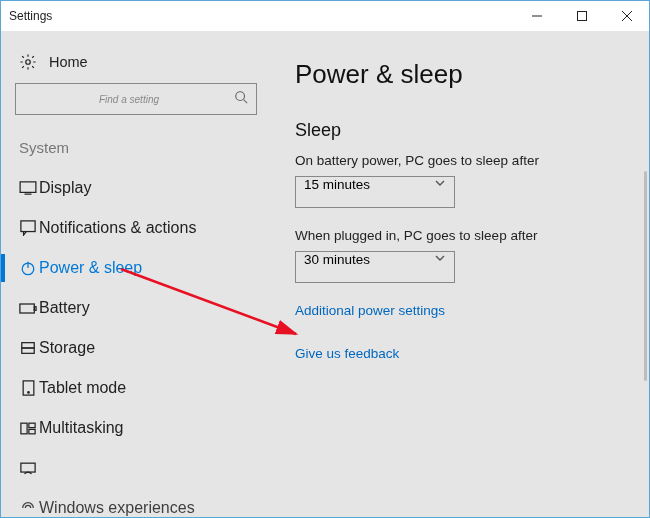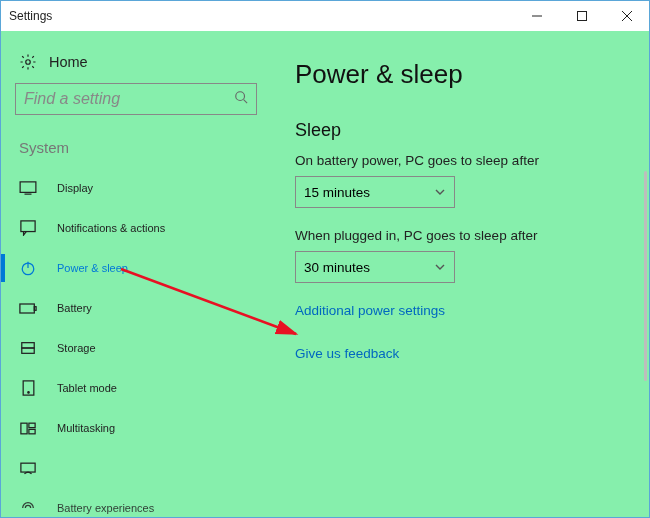--- a/index.html
+++ b/index.html
@@ -1,57 +1,57 @@
 <!DOCTYPE html>
 <html><head>
 <meta charset="utf-8">
 <style>
   * { box-sizing: border-box; margin: 0; padding: 0; font-family: "Segoe UI", Arial, sans-serif; }
   html, body { width: 650px; height: 518px; overflow: hidden; }
   .window {
-    width: 650px; height: 518px; background: #86efac; position: relative;
+    width: 650px; height: 518px; background: #e5e5e5; position: relative;
     border: 1px solid #5aa6d8;
   }
   .titlebar {
     height: 30px; display: flex; align-items: center; padding-left: 8px;
     font-size: 12px; color: #222; background: #fff;
   }
   .titlebar .spacer { flex: 1; }
   .win-btn {
     width: 45px; height: 30px; display: flex; align-items: center; justify-content: center;
     font-size: 14px; color: #222; cursor: pointer;
   }
   .win-btn svg { width: 10px; height: 10px; stroke: #222; stroke-width: 1; fill: none; }
   .body { display: flex; height: calc(100% - 30px); }
   .sidebar { width: 270px; padding: 16px 14px 0 14px; overflow: hidden; }
   .home-row { display: flex; align-items: center; gap: 12px; font-size: 14.5px; color: #222; padding: 6px 4px 12px 4px; cursor: pointer; }
   .gear { width: 18px; height: 18px; display:flex; align-items:center; justify-content:center;}
   .search {
     display: flex; align-items: center; border: 1px solid #888; height: 32px;
     padding: 0 8px; margin-bottom: 24px;
   }
-  .search input { flex:1; border:none; outline:none; font-size: 16px; color:#666; font-style: italic; background: transparent;}
+  .search input { flex:1; border:none; outline:none; font-size: 10px; color:#666; font-style: italic; background: transparent; text-align: center;}
   .search input::placeholder { color:#888; font-style: italic; }
   .category { font-size: 15px; color: #777; padding: 0 4px 12px 4px; }
   .nav-item {
-    display: flex; align-items: center; gap: 20px; height: 40px; padding: 0 4px;
-    font-size: 11px; color: #222; cursor: pointer;
+    display: flex; align-items: center; gap: 2px; height: 40px; padding: 0 4px;
+    font-size: 16px; color: #222; cursor: pointer;
   }
   .nav-item.active { color: #0078d7; position: relative;}
   .nav-item.active::before {
     content:""; position:absolute; left:-14px; top:6px; bottom:6px; width:4px; background:#0078d7;
   }
   .nav-item .icon { width:18px; height:18px; display:flex; align-items:center; justify-content:center; color: inherit;}
   .nav-item .icon svg { stroke: currentColor; fill: none; stroke-width:1.4; }
   .content { flex:1; padding: 28px 10px 0 24px; position: relative; overflow:hidden;}
   .content h1 { font-size: 26px; font-weight: 400; margin-bottom: 30px; color:#111;}
   .content h2 { font-size: 18px; font-weight: 400; margin-bottom: 12px; color:#111; margin-top: 6px;}
   .content .lbl { font-size: 13.5px; color: #222; margin-bottom: 8px; }
   .select {
-    width: 160px; height: 32px; border: 1px solid #888; display:flex; align-items:center;
+    width: 160px; height: 32px; border: 1px solid #888; display:flex; align-items:flex-start;
     padding: 0 8px; font-size: 13.5px; justify-content: space-between; cursor: pointer;
     margin-bottom: 20px;
   }
   .chev { width: 12px; height: 12px; }
   .link { color:#0067c0; font-size: 13.5px; cursor: pointer; margin-bottom: 28px; display:block;}
   .scrollbar { position:absolute; right:2px; top:140px; width:3px; height:210px; background:#bdbdbd; border-radius:2px; }
   
   .arrow-svg { position:absolute; left:115px; top:258px; width:200px; height:100px; pointer-events:none;}
 </style>
 </head>
@@ -174,21 +174,21 @@
               <path d="M5 13 Q9 9 13 13"></path>
             </svg>
           </span>
       </div>
       <div class="nav-item" style="opacity:0.85;">
         <span class="icon">
             <svg viewBox="0 0 18 18" width="16" height="16">
               <path d="M3 9a6 6 0 0 1 12 0M6 9a3 3 0 0 1 6 0"></path>
             </svg>
           </span>
-        <span>Battery experiences</span>
+        <span>Windows experiences</span>
       </div>
     </div>
 
     <div class="content">
       <h1>Power &amp; sleep</h1>
 
       <h2>Sleep</h2>
       <div class="lbl">On battery power, PC goes to sleep after</div>
       <div class="select">
         <span>15 minutes</span>

